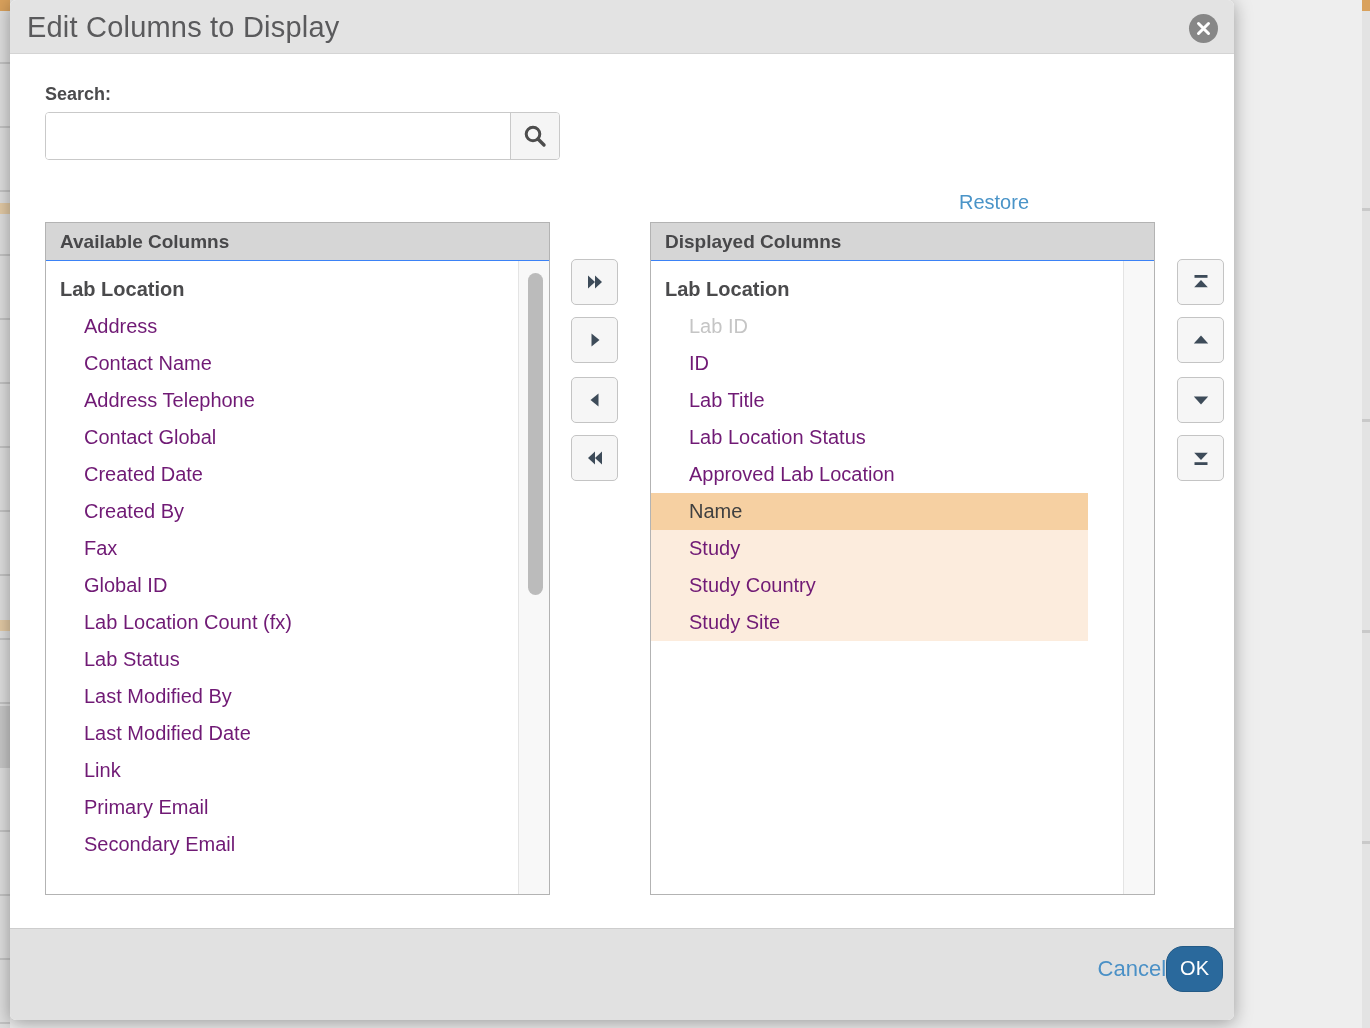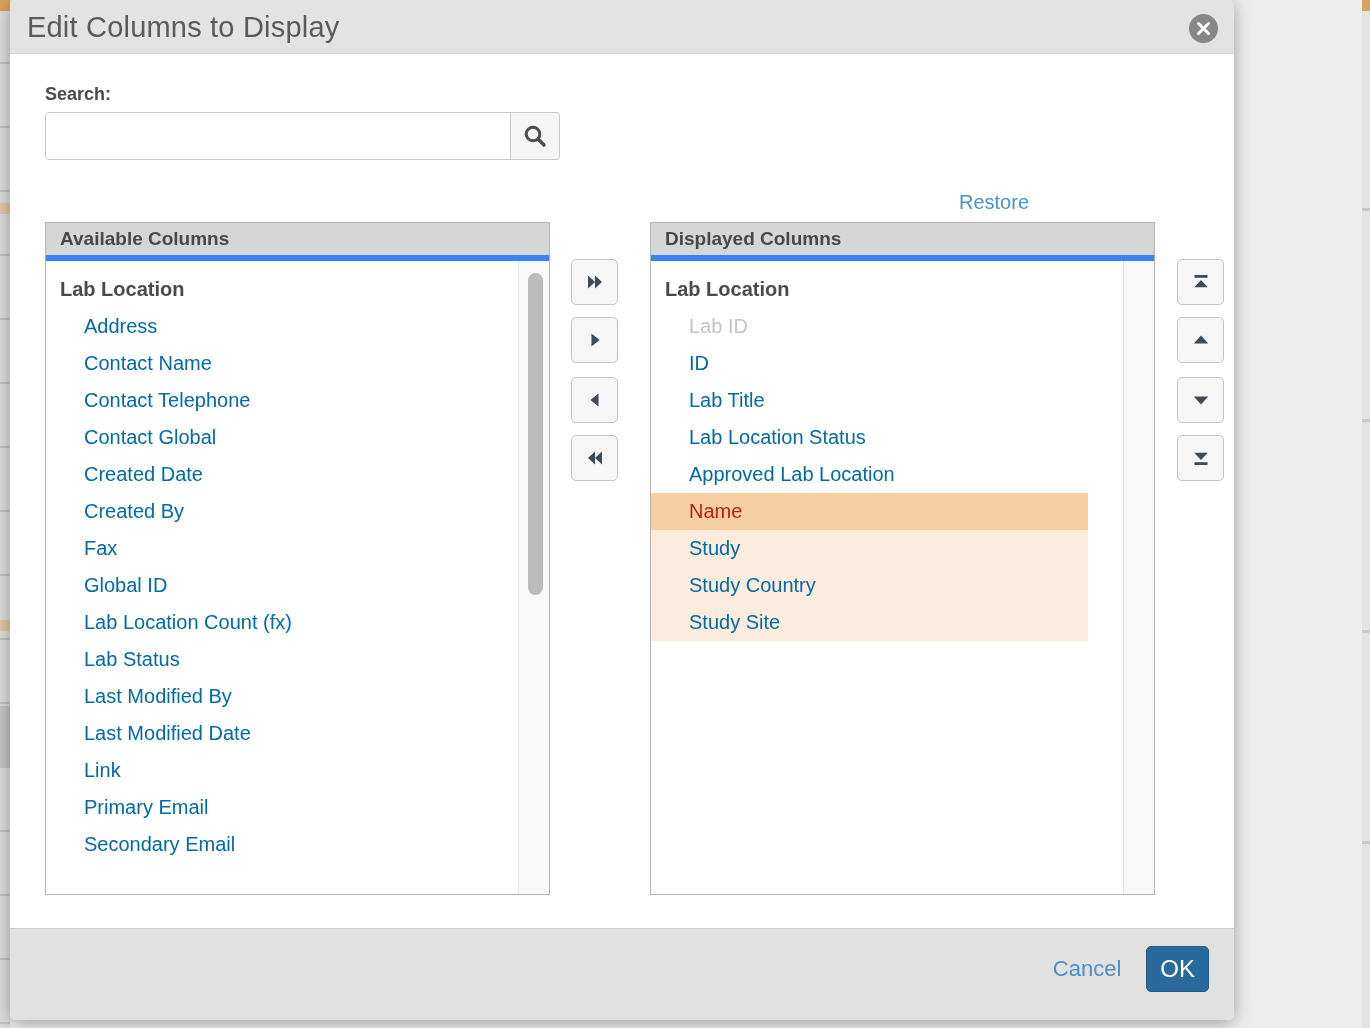--- a/index.html
+++ b/index.html
@@ -60,69 +60,69 @@
   }
 
   
   .panel {
     position:absolute; top:222px; width:505px; height:673px;
     border:1px solid #b3b3b3; background:#fff;
   }
   .panel.available { left:35px; }
   .panel.displayed { left:640px; }
   .panel-header {
-    height:38px; background:#d6d6d6; border-bottom:6px solid #3b82f6;
+    height:38px; background:#d6d6d6; border-bottom:1px solid #3b82f6;
     display:flex; align-items:center; padding-left:14px;
     font-size:19px; font-weight:bold; color:#48484a;
   }
   .panel-body { position:absolute; top:38px; left:0; right:0; bottom:0; display:flex; overflow:hidden;gap:35px; }
   .list-content { flex:1; padding-top:10px; overflow:hidden; }
   .scroll-gutter { width:31px; border-left:1px solid #e4e4e4; background:#f8f8f8; position:relative; }
   .scroll-thumb {
     position:absolute; left:9px; width:15px; top:12px; height:322px;
     border-radius:8px; background:#bbbbbb; cursor:pointer;
   }
 
   .row {
     height:37px; display:flex; align-items:center;
-    font-size:20px; color:#0369a1; padding-left:38px; cursor:pointer;
+    font-size:20px; color:#701a75; padding-left:38px; cursor:pointer;
     white-space:nowrap; overflow:hidden;
   }
   .row.group { padding-left:14px; font-weight:bold; color:#4a4a4c; }
   .row.disabled { color:#c5c5c5; }
   .row.hl-strong { background:#f6d0a2; }
   .row.hl-soft { background:#fcecdd; }
-  .row.hl-strong.disabled { color:#b91c1c; }
+  .row.hl-strong.disabled { color:#404040; }
 
   
   .sq-btn {
     position:absolute; width:47px; height:46px;
     background:#f6f6f6; border:1px solid #c4c4c4; border-radius:5px;
     display:flex; align-items:center; justify-content:center; cursor:pointer;
   }
   .transfer-col .sq-btn { left:561px; }
   .reorder-col  .sq-btn { left:1167px; }
   .sq-btn:nth-child(1) { top:259px; }
   .sq-btn:nth-child(2) { top:317px; }
   .sq-btn:nth-child(3) { top:377px; }
   .sq-btn:nth-child(4) { top:435px; }
   .sq-btn svg { display:block; }
 
   
   .modal-footer {
     position:absolute; left:0; right:0; top:928px; bottom:0;
     background:#e1e1e1; border-top:1px solid #cdcdcd;
     display:flex; align-items:center; justify-content:flex-end;
-    gap:25px; padding-right:25px; padding-bottom:12px;
+    padding-right:11px; padding-bottom:12px;
   }
   .cancel-link { font-size:22px; color:#4a90c6; cursor:pointer; text-decoration:none; }
   .ok-btn {
     min-width:56px; height:46px; padding:0 13px;
-    background:#2a699c; color:#ffffff; font-size:24px; font-weight:400;
-    border:1px solid #235a86; border-radius:5px; cursor:pointer; font-family:inherit;
+    background:#2a699c; color:#ffffff; font-size:20px; font-weight:400;
+    border:1px solid #235a86; border-radius:17px; cursor:pointer; font-family:inherit;
   }
 </style>
 </head>
 <body>
 
 <div class="bg-strip left">
   <div class="bg-cell orange"></div>
   <div class="bg-cell tan1"></div>
   <div class="bg-cell tan2"></div>
   <div class="bg-cell dark"></div>
@@ -159,21 +159,21 @@
 
   <a class="restore-link">Restore</a>
 
   <div class="panel available">
     <div class="panel-header">Available Columns</div>
     <div class="panel-body">
       <div class="list-content" id="available-list">
           <div class="row group">Lab Location</div>
           <div class="row">Address</div>
           <div class="row">Contact Name</div>
-          <div class="row">Contact Telephone</div>
+          <div class="row">Address Telephone</div>
           <div class="row">Contact Global</div>
           <div class="row">Created Date</div>
           <div class="row">Created By</div>
           <div class="row">Fax</div>
           <div class="row">Global ID</div>
           <div class="row">Lab Location Count (fx)</div>
           <div class="row">Lab Status</div>
           <div class="row">Last Modified By</div>
           <div class="row">Last Modified Date</div>
           <div class="row">Link</div>

